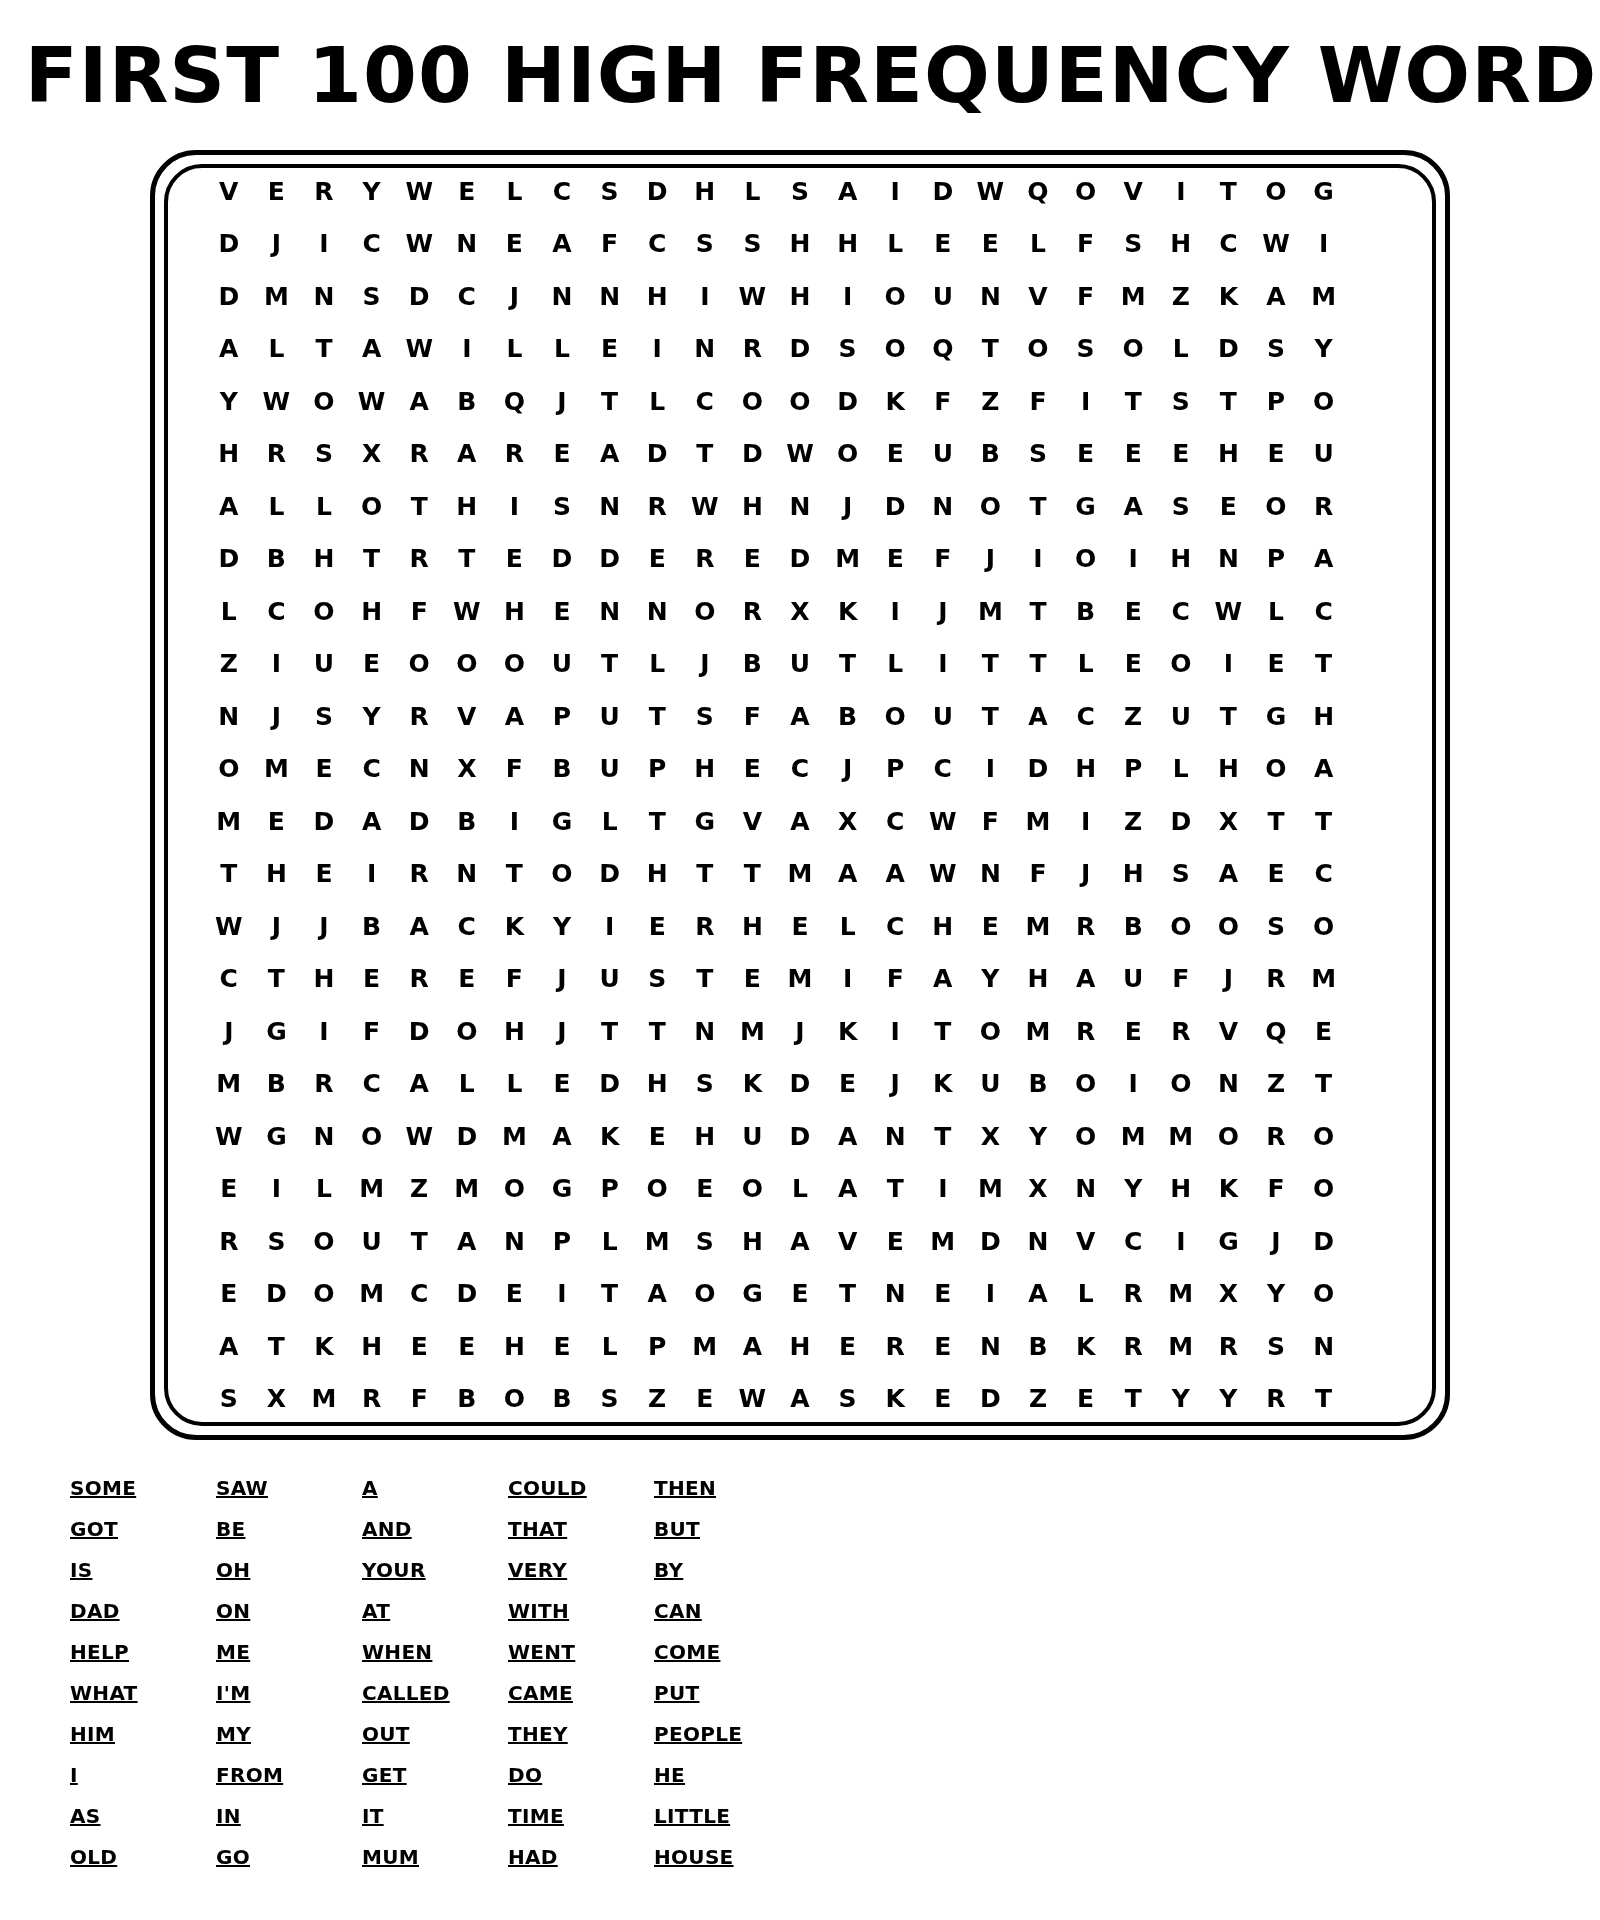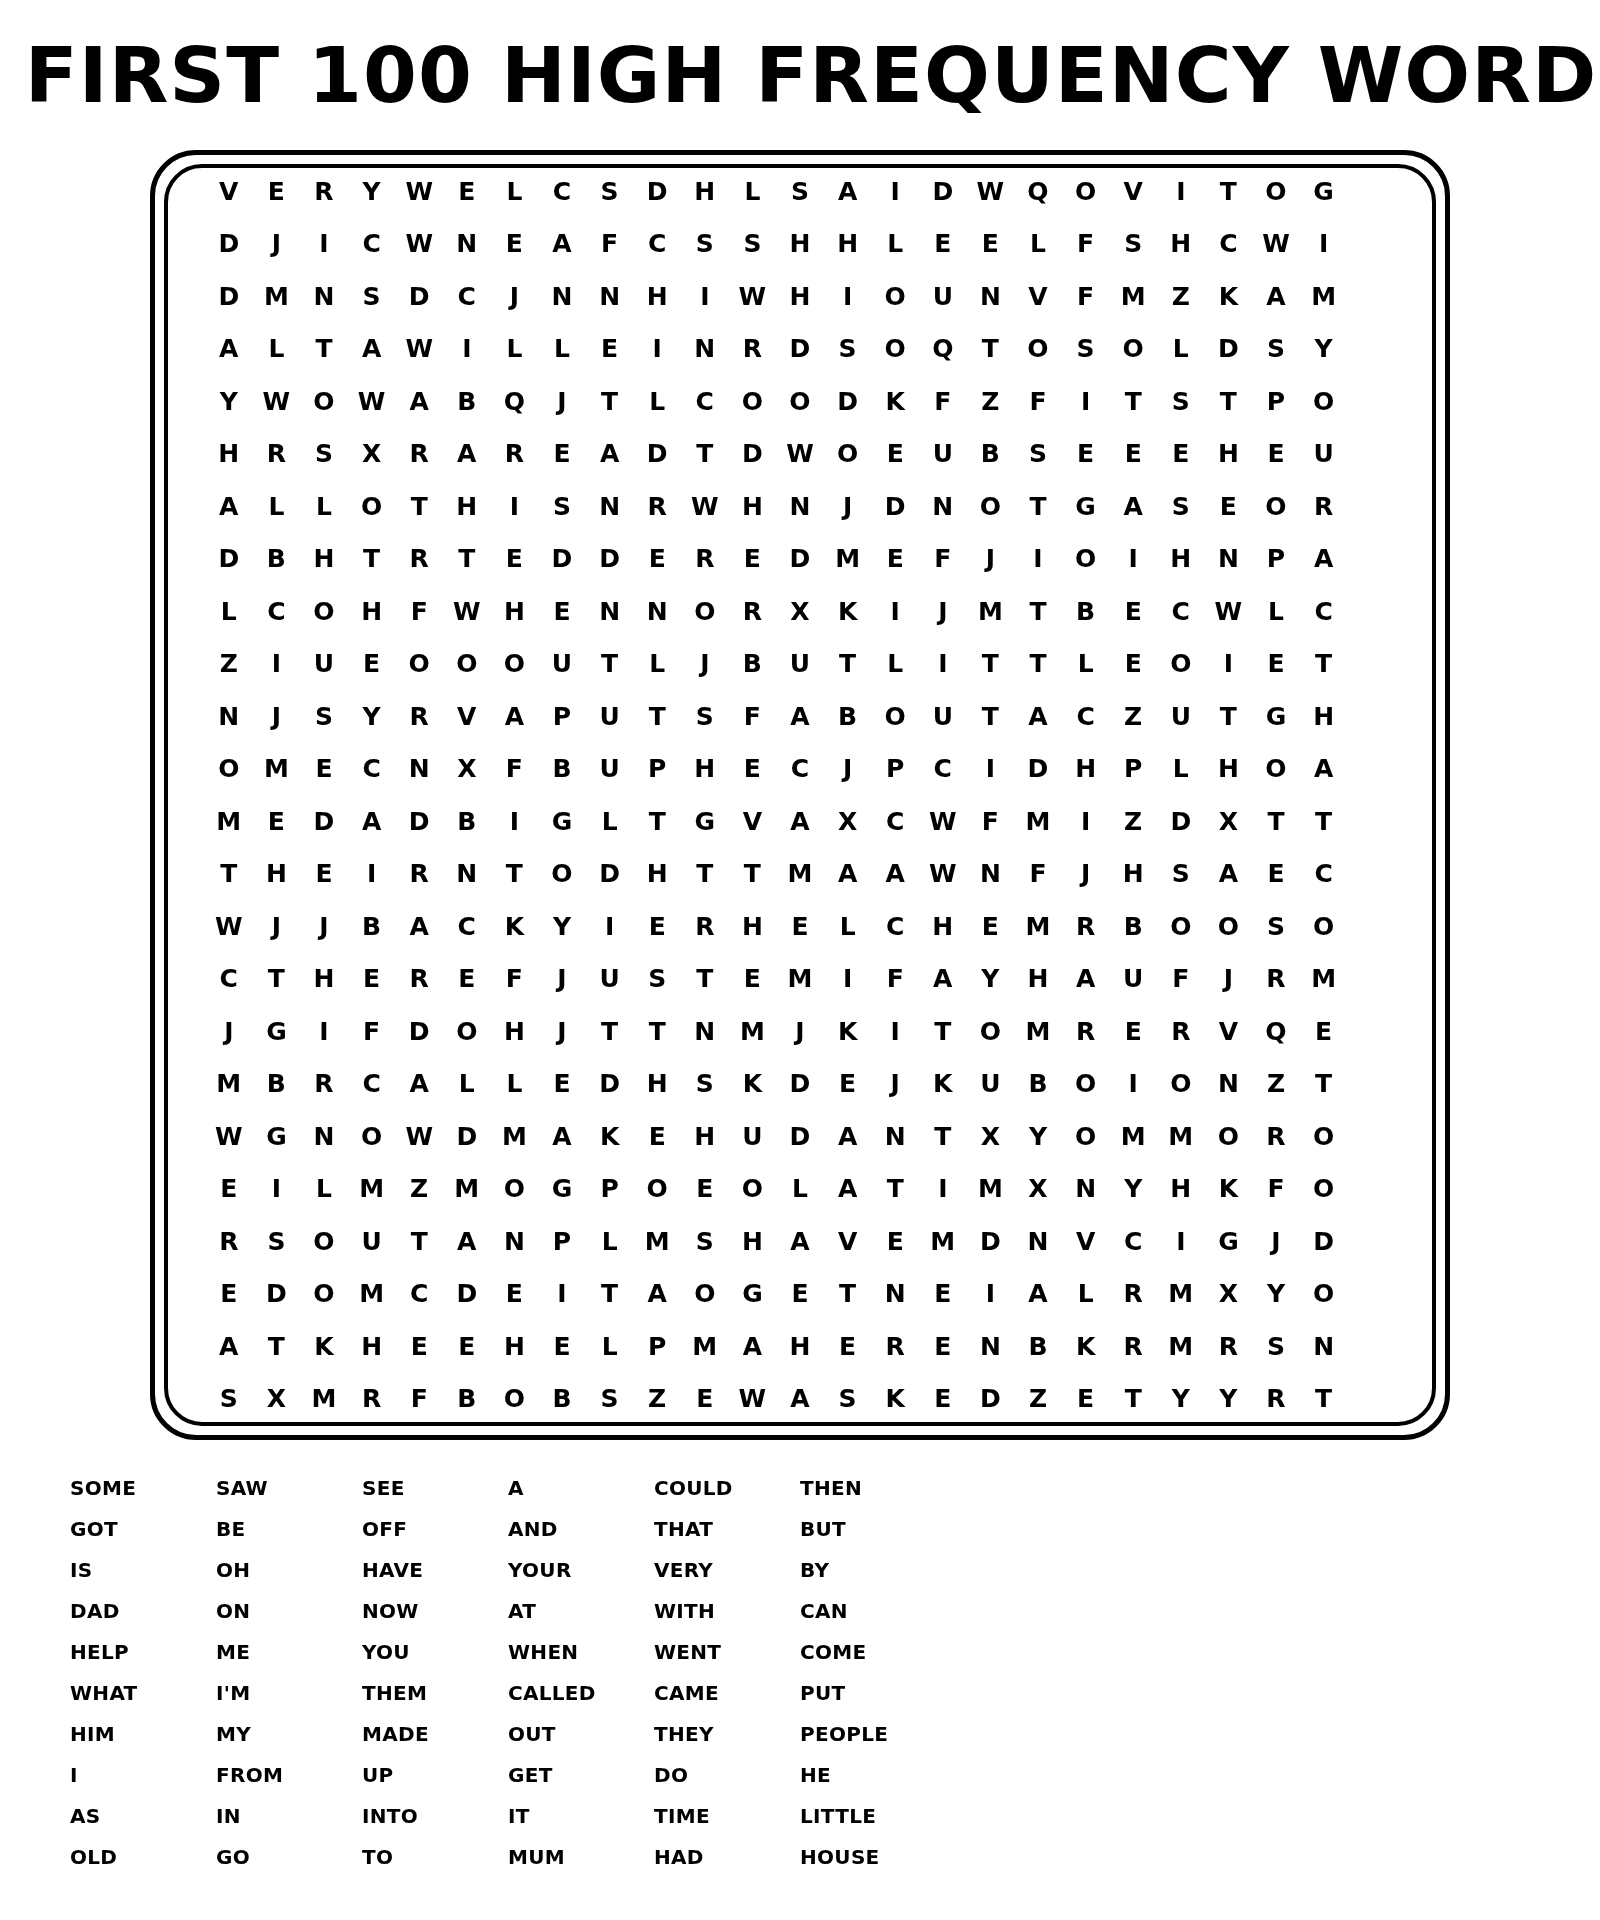--- a/index.html
+++ b/index.html
@@ -71,20 +71,21 @@
     margin: 28px auto 0 auto;
     width: 1460px;
     display: grid;
     grid-template-columns: repeat(11, 1fr);
     column-gap: 0px;
     row-gap: 0px;
   }
   .wordcol {
     display: flex;
     flex-direction: column;
+    text-decoration: underline;
   }
   .word {
     font-family: "DejaVu Sans", sans-serif;
     font-weight: 700;
     font-size: 20px;
     line-height: 41px;
     letter-spacing: 0.3px;
     white-space: nowrap;
   }
 </style>
@@ -719,32 +720,20 @@
         <div class="word">SAW</div>
         <div class="word">BE</div>
         <div class="word">OH</div>
         <div class="word">ON</div>
         <div class="word">ME</div>
         <div class="word">I'M</div>
         <div class="word">MY</div>
         <div class="word">FROM</div>
         <div class="word">IN</div>
         <div class="word">GO</div>
-      </div>
-      <div class="wordcol">
-        <div class="word">SEE</div>
-        <div class="word">OFF</div>
-        <div class="word">HAVE</div>
-        <div class="word">NOW</div>
-        <div class="word">YOU</div>
-        <div class="word">THEM</div>
-        <div class="word">MADE</div>
-        <div class="word">UP</div>
-        <div class="word">INTO</div>
-        <div class="word">TO</div>
       </div>
       <div class="wordcol">
         <div class="word">A</div>
         <div class="word">AND</div>
         <div class="word">YOUR</div>
         <div class="word">AT</div>
         <div class="word">WHEN</div>
         <div class="word">CALLED</div>
         <div class="word">OUT</div>
         <div class="word">GET</div>

